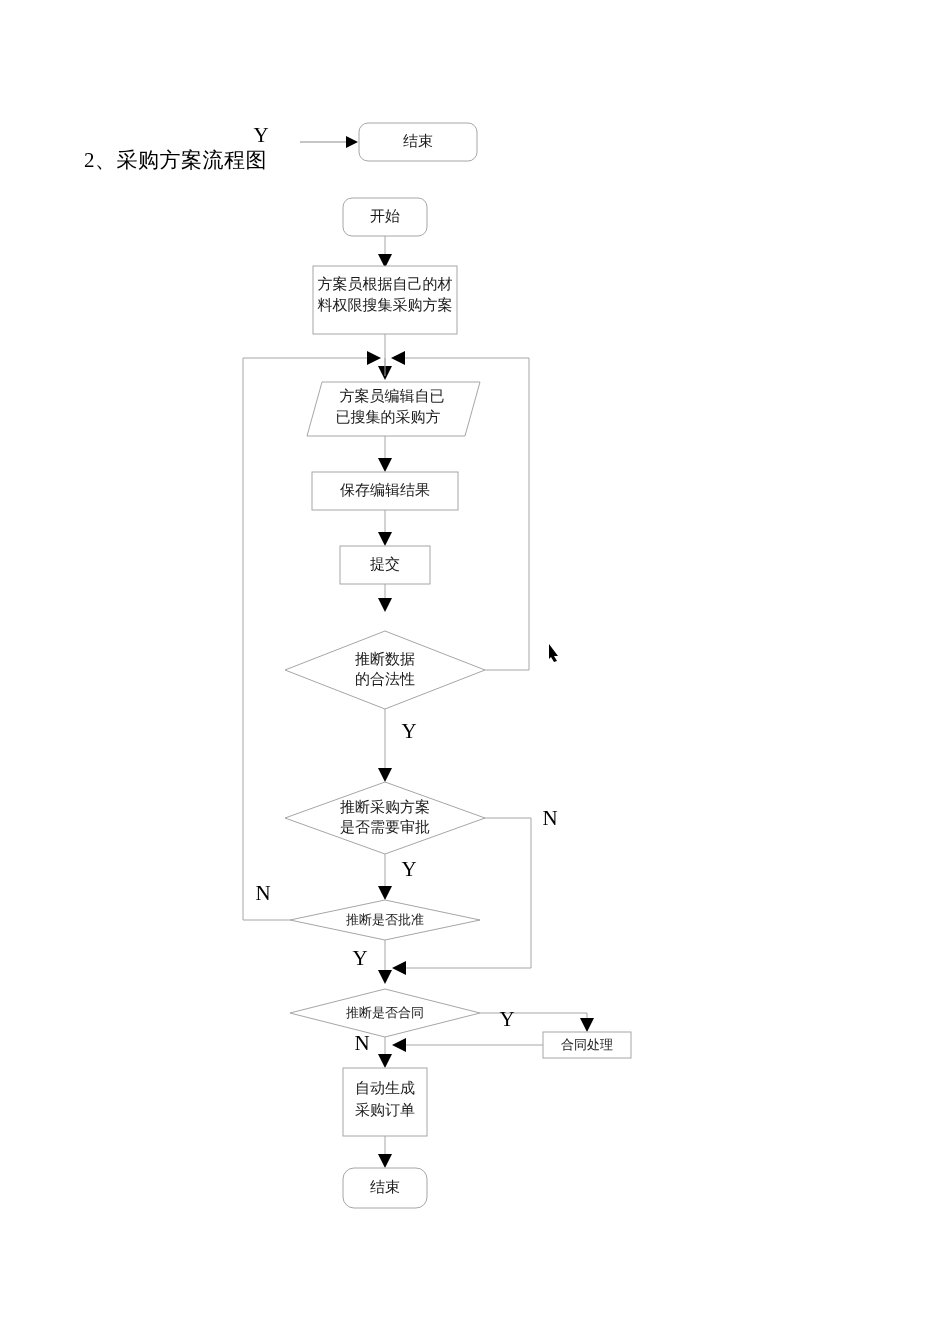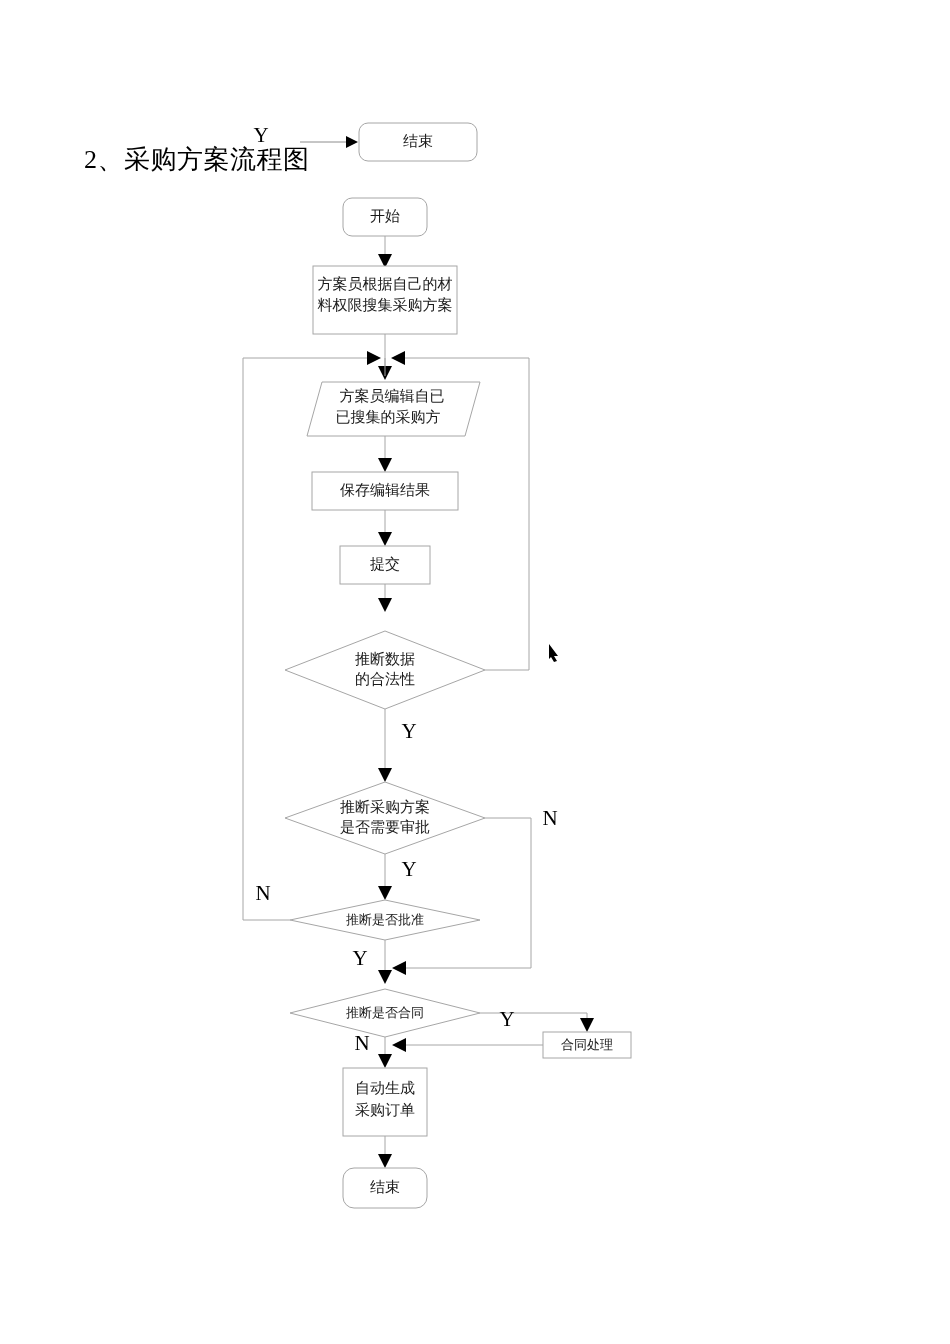--- a/index.html
+++ b/index.html
@@ -18,21 +18,21 @@
   #page {
     position: absolute;
     left: 0; top: 0;
     width: 950px;
     height: 1344px;
   }
   #section-title {
     position: absolute;
     left: 84px;
     top: 146px;
-    font-size: 26px;
+    font-size: 21px;
     line-height: 28px;
     letter-spacing: 0.5px;
     white-space: nowrap;
     font-family: "Liberation Serif", "DejaVu Serif", serif;
   }
   #flow-svg {
     position: absolute;
     left: 0;
     top: 0;
     width: 950px;

